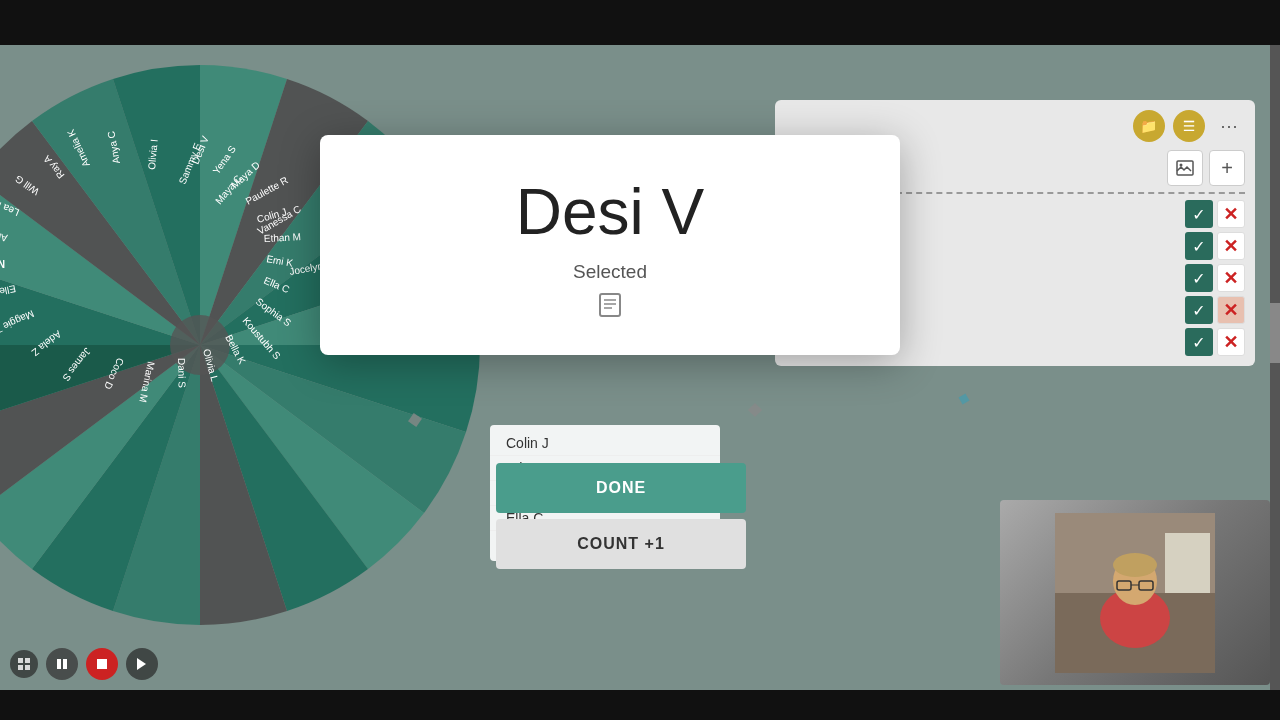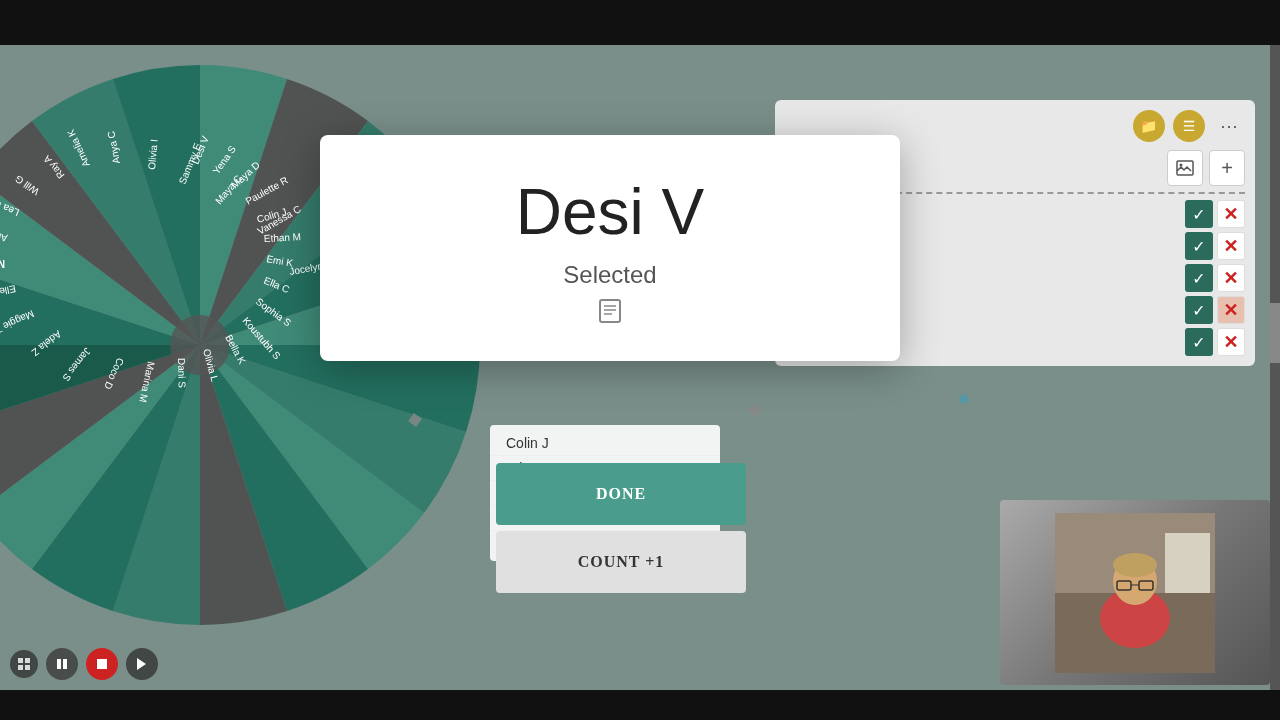--- a/index.html
+++ b/index.html
@@ -216,21 +216,21 @@
     }
 
     .modal-name {
       font-size: 64px;
       font-weight: 300;
       color: #222;
       margin-bottom: 12px;
     }
 
     .modal-selected {
-      font-size: 24px;
+      font-size: 19px;
       color: #555;
       margin-bottom: 8px;
     }
 
     .modal-icon {
       font-size: 24px;
       color: #666;
       margin-bottom: 10px;
     }
 
@@ -241,28 +241,27 @@
       left: 496px;
       width: 250px;
       display: flex;
       flex-direction: column;
       gap: 6px;
       z-index: 51;
     }
 
     .modal-btn {
       width: 100%;
-      padding: 22px 0;
+      padding: 16px 0;
       border: none;
       border-radius: 4px;
       font-size: 16px;
       font-weight: 600;
       letter-spacing: 1px;
       cursor: pointer;
-      font-family: Liberation Serif, serif;
     }
 
     .btn-done {
       background: #4a9d8c;
       color: white;
     }
     .btn-hide {
       background: #e0e0e0;
       color: #333;
     }

